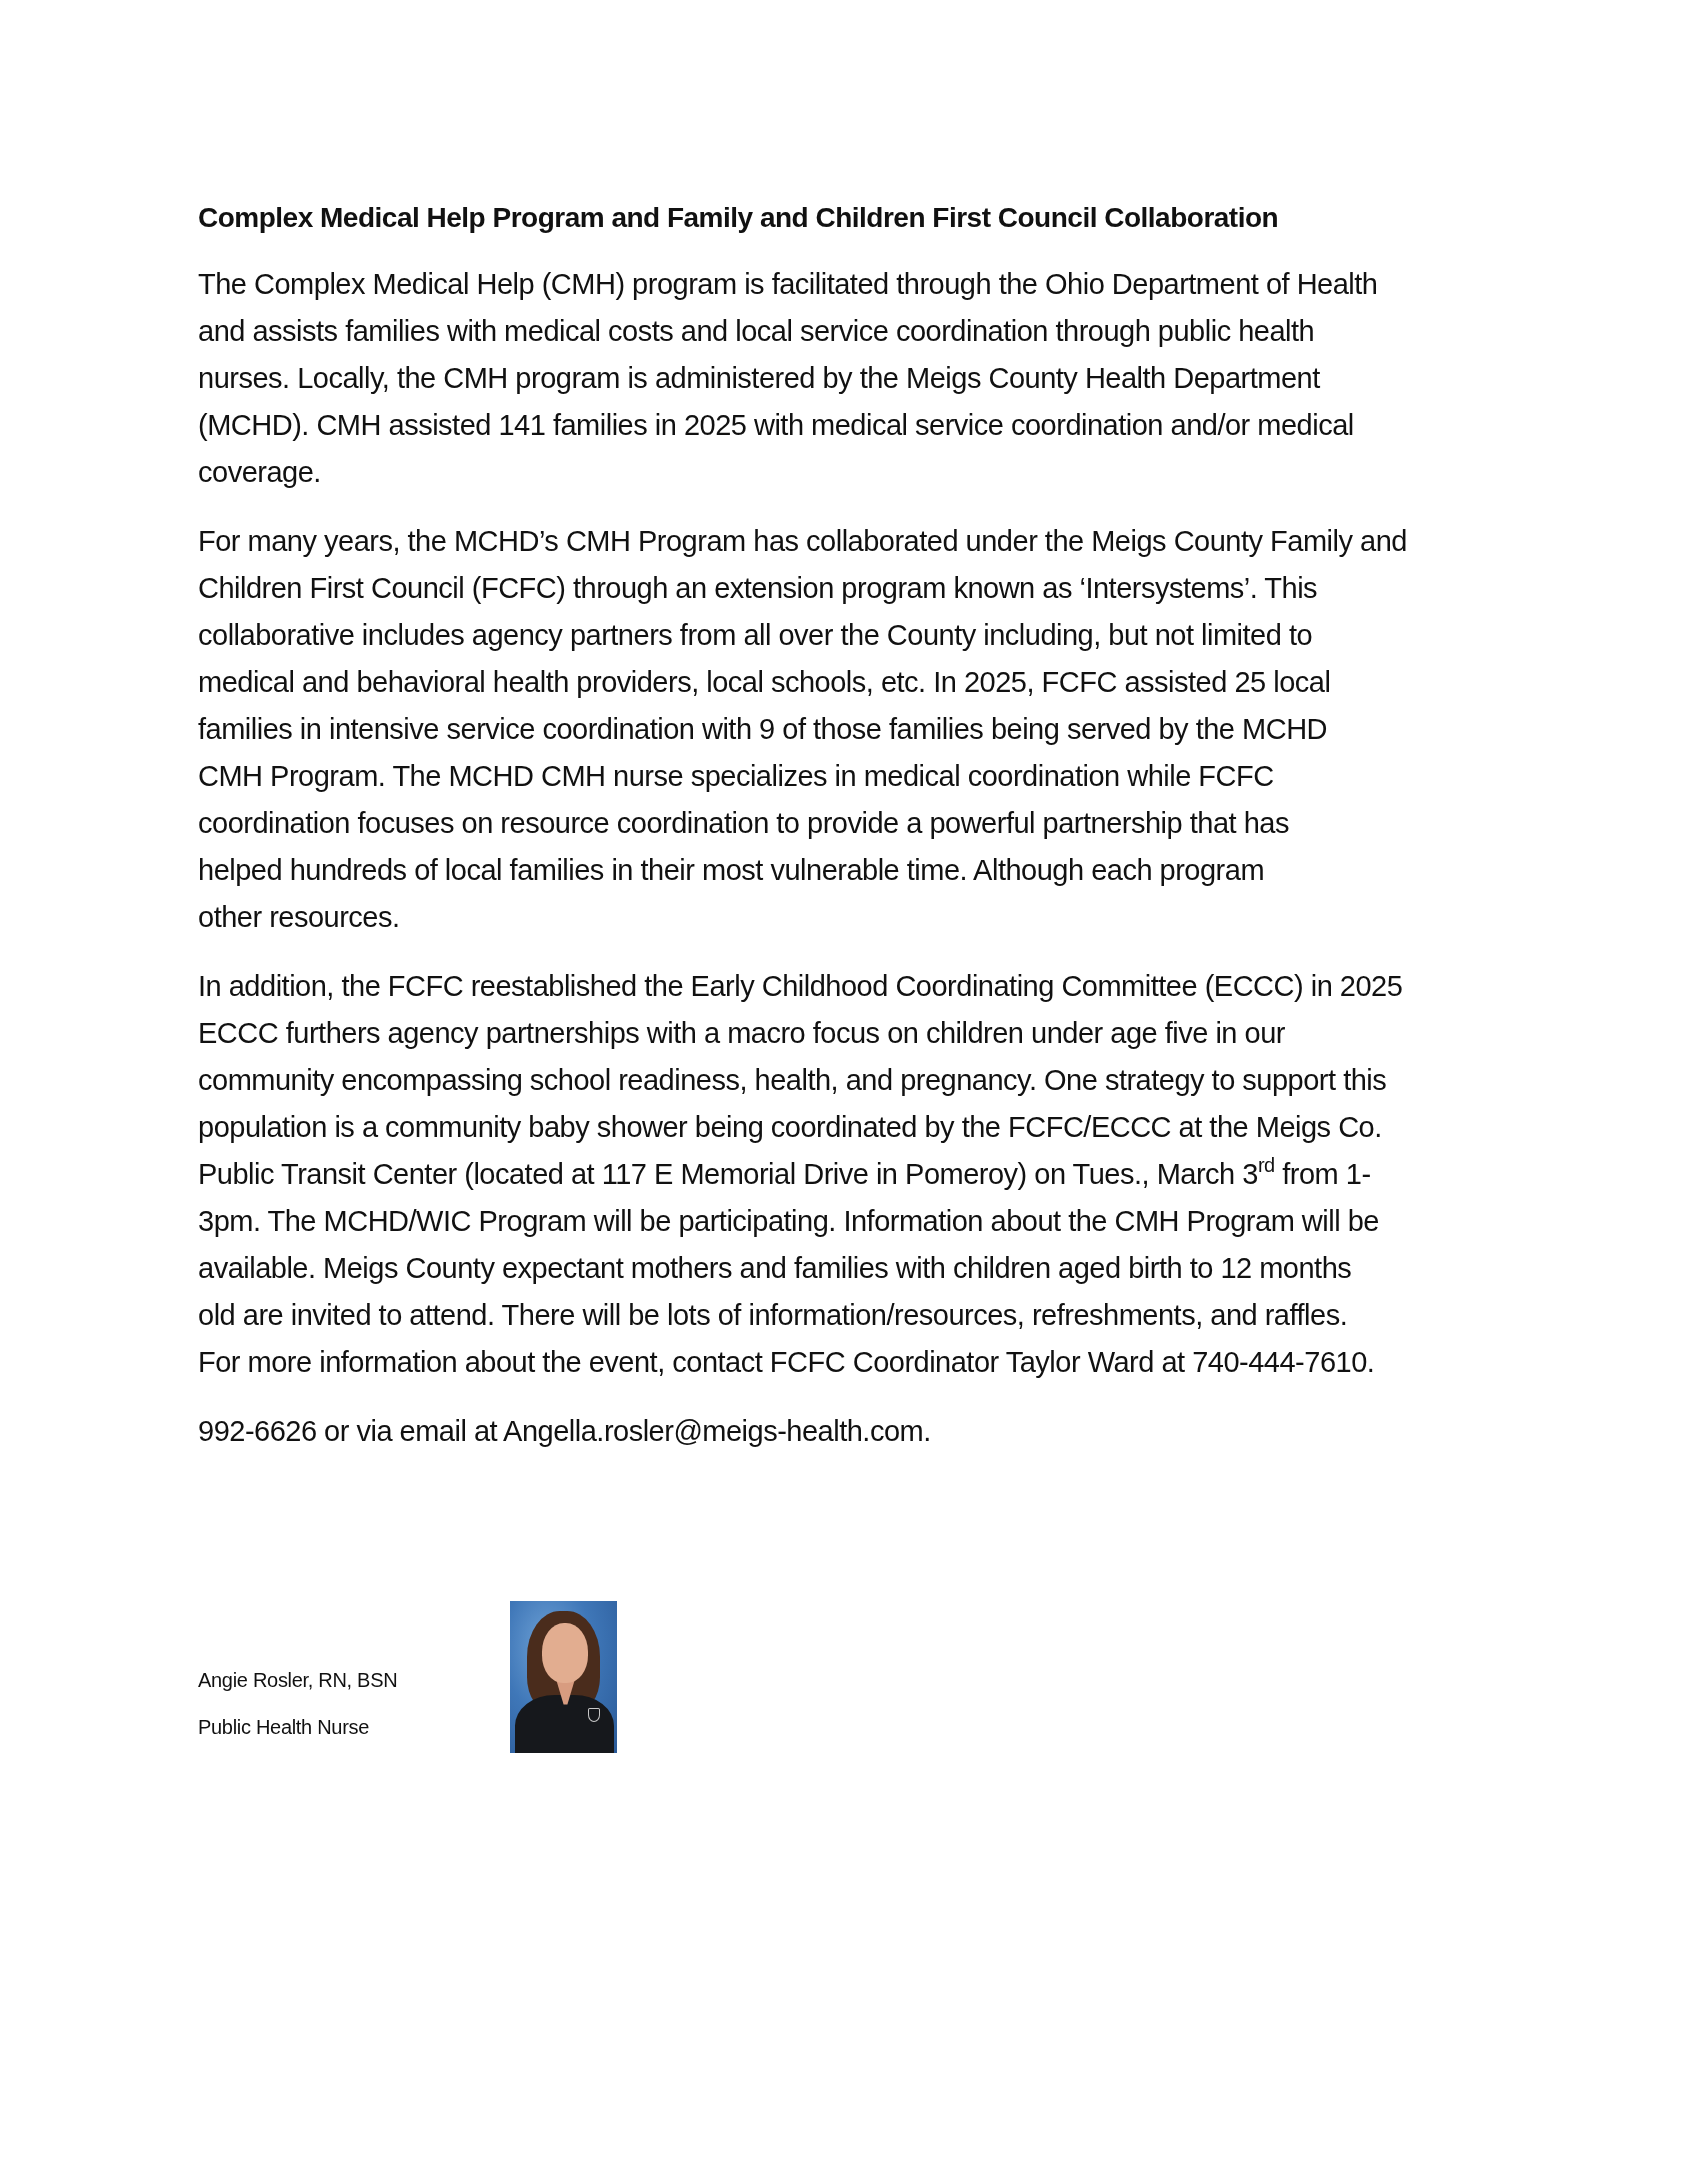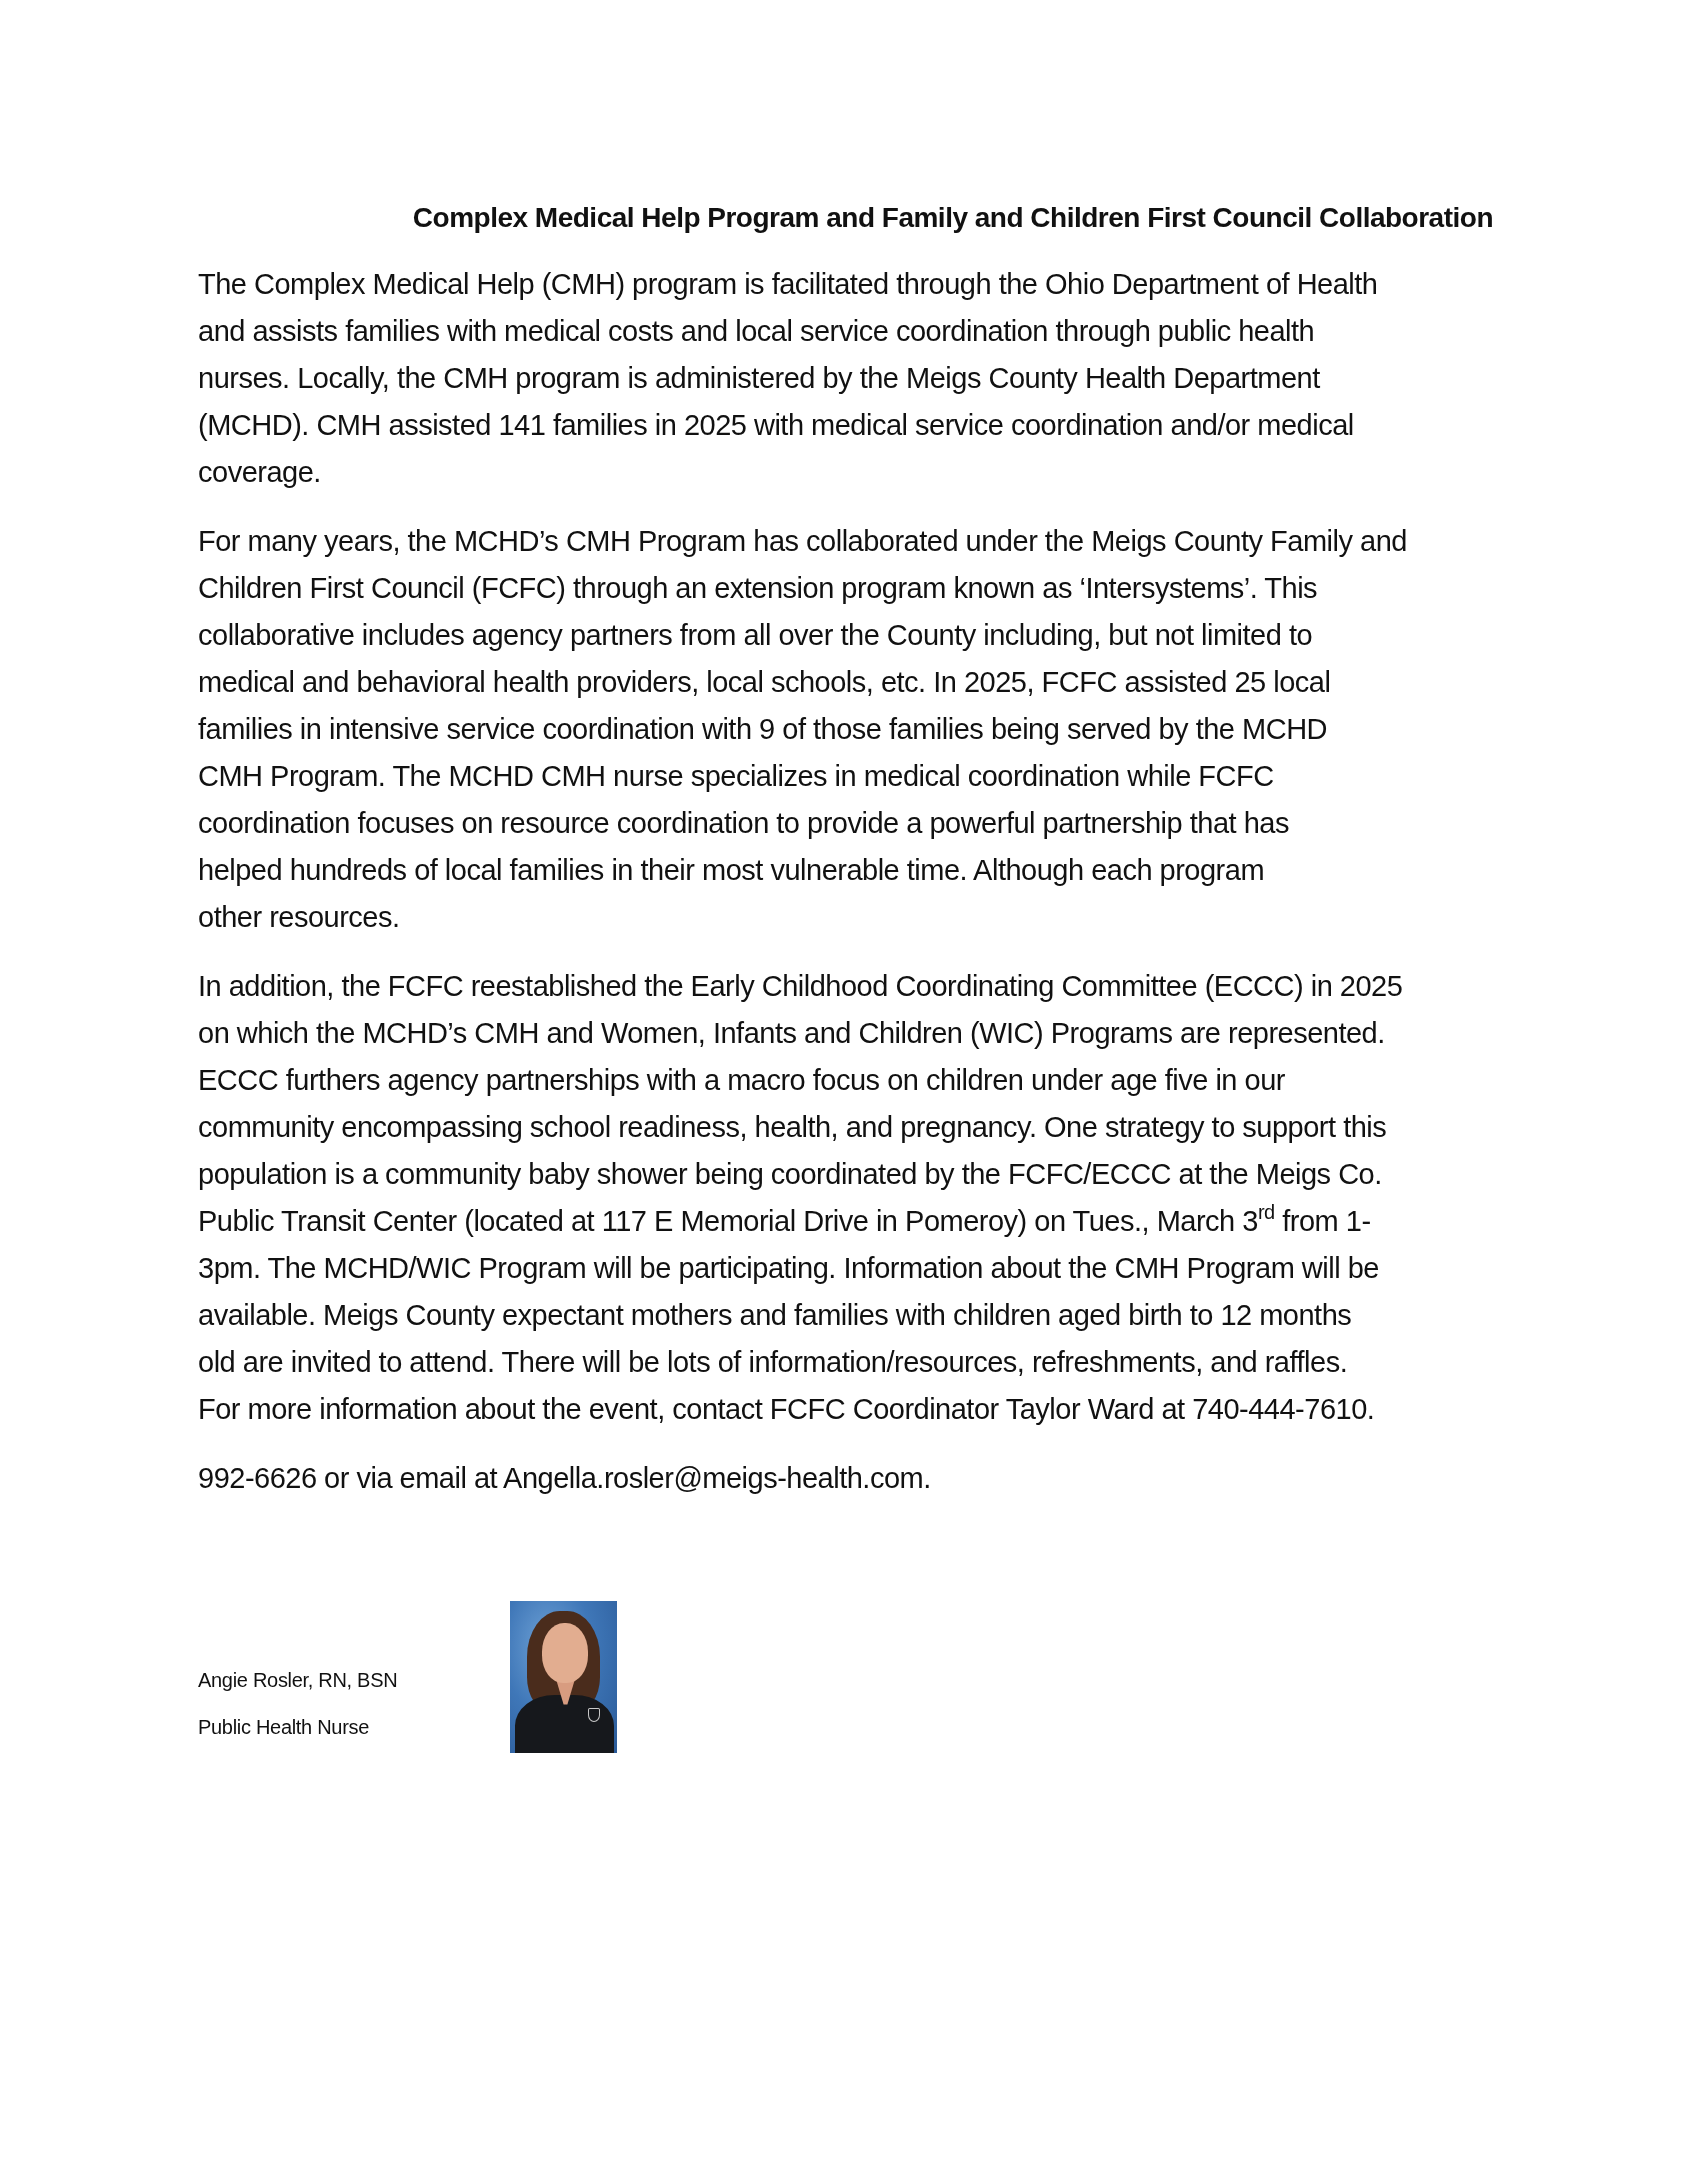--- a/index.html
+++ b/index.html
@@ -21,21 +21,20 @@
       top: 198px;
       width: 1295px;
     }
     .doc-title {
       font-weight: bold;
       font-size: 28px;
       line-height: 39px;
       margin: 0 0 24px 0;
       letter-spacing: -0.5px;
       white-space: nowrap;
-      text-align: right;
     }
     .para {
       font-size: 29px;
       line-height: 47px;
       margin: 0 0 22px 0;
       letter-spacing: -0.5px;
     }
     .line {
       display: block;
       white-space: nowrap;
@@ -137,21 +136,20 @@
     <span class="line">medical and behavioral health providers, local schools, etc. In 2025, FCFC assisted 25 local</span>
     <span class="line">families in intensive service coordination with 9 of those families being served by the MCHD</span>
     <span class="line">CMH Program. The MCHD CMH nurse specializes in medical coordination while FCFC</span>
     <span class="line">coordination focuses on resource coordination to provide a powerful partnership that has</span>
     <span class="line">helped hundreds of local families in their most vulnerable time. Although each program</span>
     <span class="line">other resources.</span>
   </div>
 
   <div class="para">
     <span class="line">In addition, the FCFC reestablished the Early Childhood Coordinating Committee (ECCC) in 2025</span>
-    <span class="line">on which the MCHD’s CMH and Women, Infants and Children (WIC) Programs are represented.</span>
     <span class="line">ECCC furthers agency partnerships with a macro focus on children under age five in our</span>
     <span class="line">community encompassing school readiness, health, and pregnancy. One strategy to support this</span>
     <span class="line">population is a community baby shower being coordinated by the FCFC/ECCC at the Meigs Co.</span>
     <span class="line"><span>Public Transit Center (located at 117 E Memorial Drive in Pomeroy) on Tues., March 3</span><sup>rd</sup><span> from 1-</span></span>
     <span class="line">3pm. The MCHD/WIC Program will be participating. Information about the CMH Program will be</span>
     <span class="line">available. Meigs County expectant mothers and families with children aged birth to 12 months</span>
     <span class="line">old are invited to attend. There will be lots of information/resources, refreshments, and raffles.</span>
     <span class="line">For more information about the event, contact FCFC Coordinator Taylor Ward at 740-444-7610.</span>
   </div>
 

